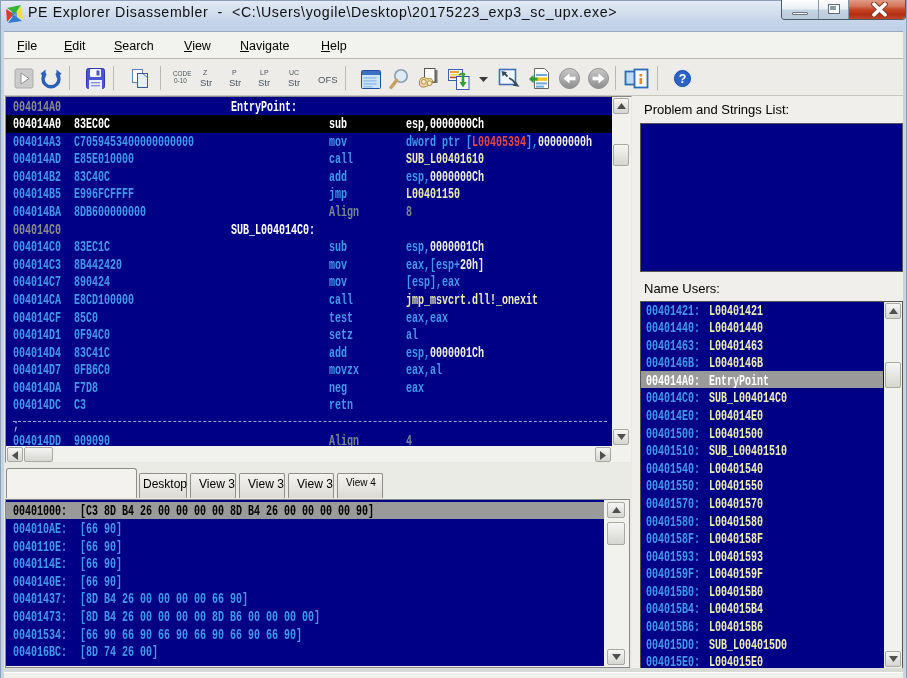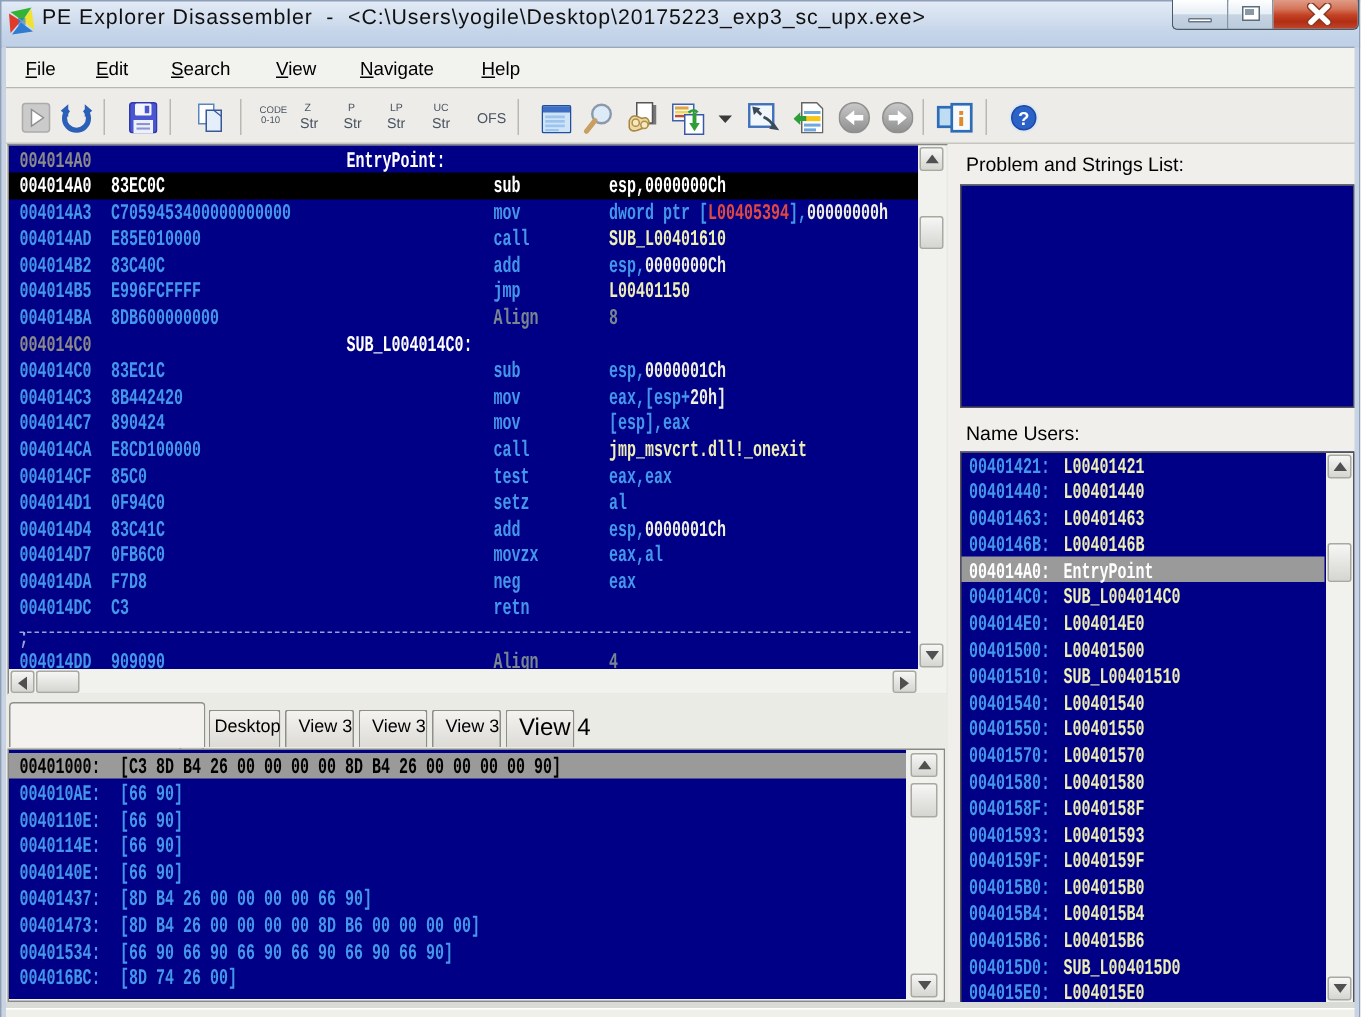--- a/index.html
+++ b/index.html
@@ -280,21 +280,21 @@
 <b class="s" style="left:18px;top:496px;font-size:17px;color:#000000;letter-spacing:.4px">Unprocessed data</b>
 <div class="a" style="left:139px;top:473px;width:48px;height:25px;background:linear-gradient(180deg,#F4F3F0,#DCDBD6);border:1px solid #8E8E8A;border-bottom:none;border-radius:2px 2px 0 0;box-sizing:border-box"></div>
 <b class="s" style="left:143px;top:476.5px;font-size:12px;color:#000">Desktop</b>
 <div class="a" style="left:190px;top:473px;width:46px;height:25px;background:linear-gradient(180deg,#F4F3F0,#DCDBD6);border:1px solid #8E8E8A;border-bottom:none;border-radius:2px 2px 0 0;box-sizing:border-box"></div>
 <b class="s" style="left:199px;top:476.5px;font-size:12px;color:#000">View 3</b>
 <div class="a" style="left:239px;top:473px;width:46px;height:25px;background:linear-gradient(180deg,#F4F3F0,#DCDBD6);border:1px solid #8E8E8A;border-bottom:none;border-radius:2px 2px 0 0;box-sizing:border-box"></div>
 <b class="s" style="left:248px;top:476.5px;font-size:12px;color:#000">View 3</b>
 <div class="a" style="left:288px;top:473px;width:46px;height:25px;background:linear-gradient(180deg,#F4F3F0,#DCDBD6);border:1px solid #8E8E8A;border-bottom:none;border-radius:2px 2px 0 0;box-sizing:border-box"></div>
 <b class="s" style="left:297px;top:476.5px;font-size:12px;color:#000">View 3</b>
 <div class="a" style="left:337px;top:473px;width:46px;height:25px;background:linear-gradient(180deg,#F4F3F0,#DCDBD6);border:1px solid #8E8E8A;border-bottom:none;border-radius:2px 2px 0 0;box-sizing:border-box"></div>
-<b class="s" style="left:346px;top:476.5px;font-size:16px;color:#000">View 4</b>
+<b class="s" style="left:346px;top:476.5px;font-size:10px;color:#000">View 4</b>
 <div class="a" style="left:5px;top:499px;width:625px;height:169px;background:#F1F1EE;border:1px solid #888;box-sizing:border-box"></div>
 <div class="a" style="left:6px;top:500px;width:598px;height:166px;background:#000087"></div>
 <div class="a" style="left:6px;top:501.5px;width:598px;height:17.6px;background:#9A9A9A"></div>
 <i class="m" style="left:13px;top:503.3px;color:#000">00401000:</i>
 <i class="m" style="left:80px;top:503.3px;color:#000">[C3 8D B4 26 00 00 00 00 8D B4 26 00 00 00 00 90]</i>
 <i class="m" style="left:13px;top:520.9px;color:#4497E8">004010AE:</i>
 <i class="m" style="left:80px;top:520.9px;color:#4497E8">[66 90]</i>
 <i class="m" style="left:13px;top:538.5px;color:#4497E8">0040110E:</i>
 <i class="m" style="left:80px;top:538.5px;color:#4497E8">[66 90]</i>
 <i class="m" style="left:13px;top:556.1px;color:#4497E8">0040114E:</i>

